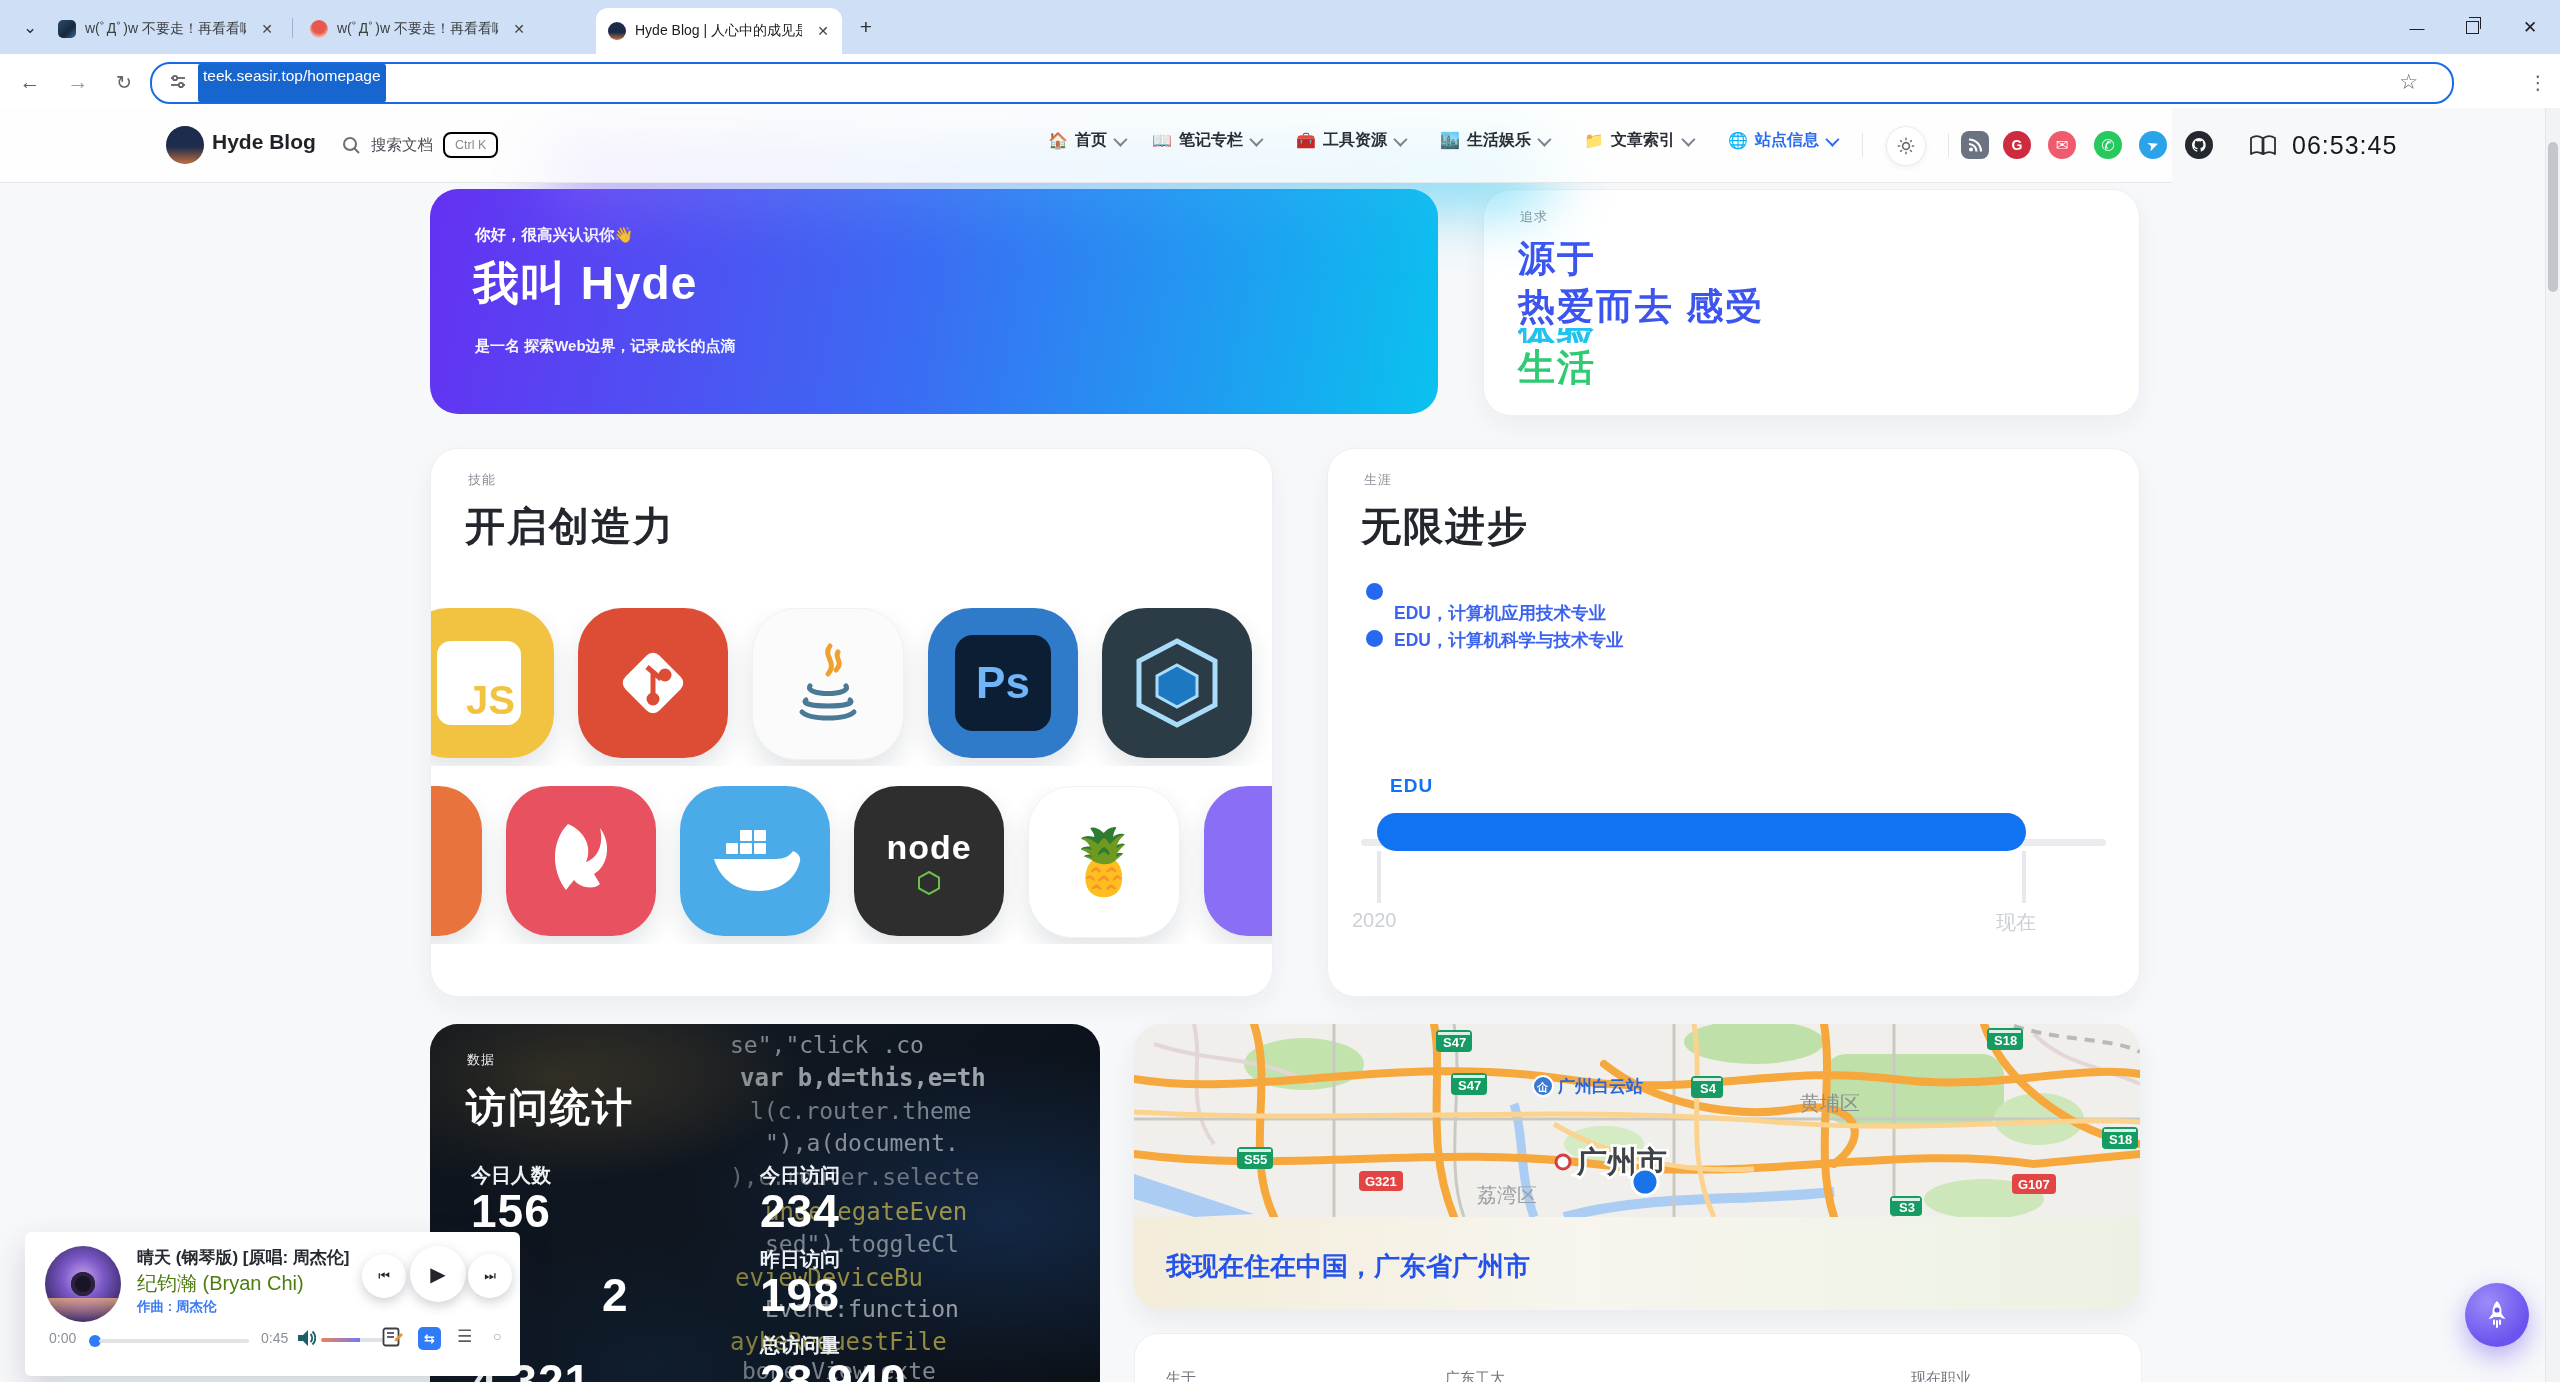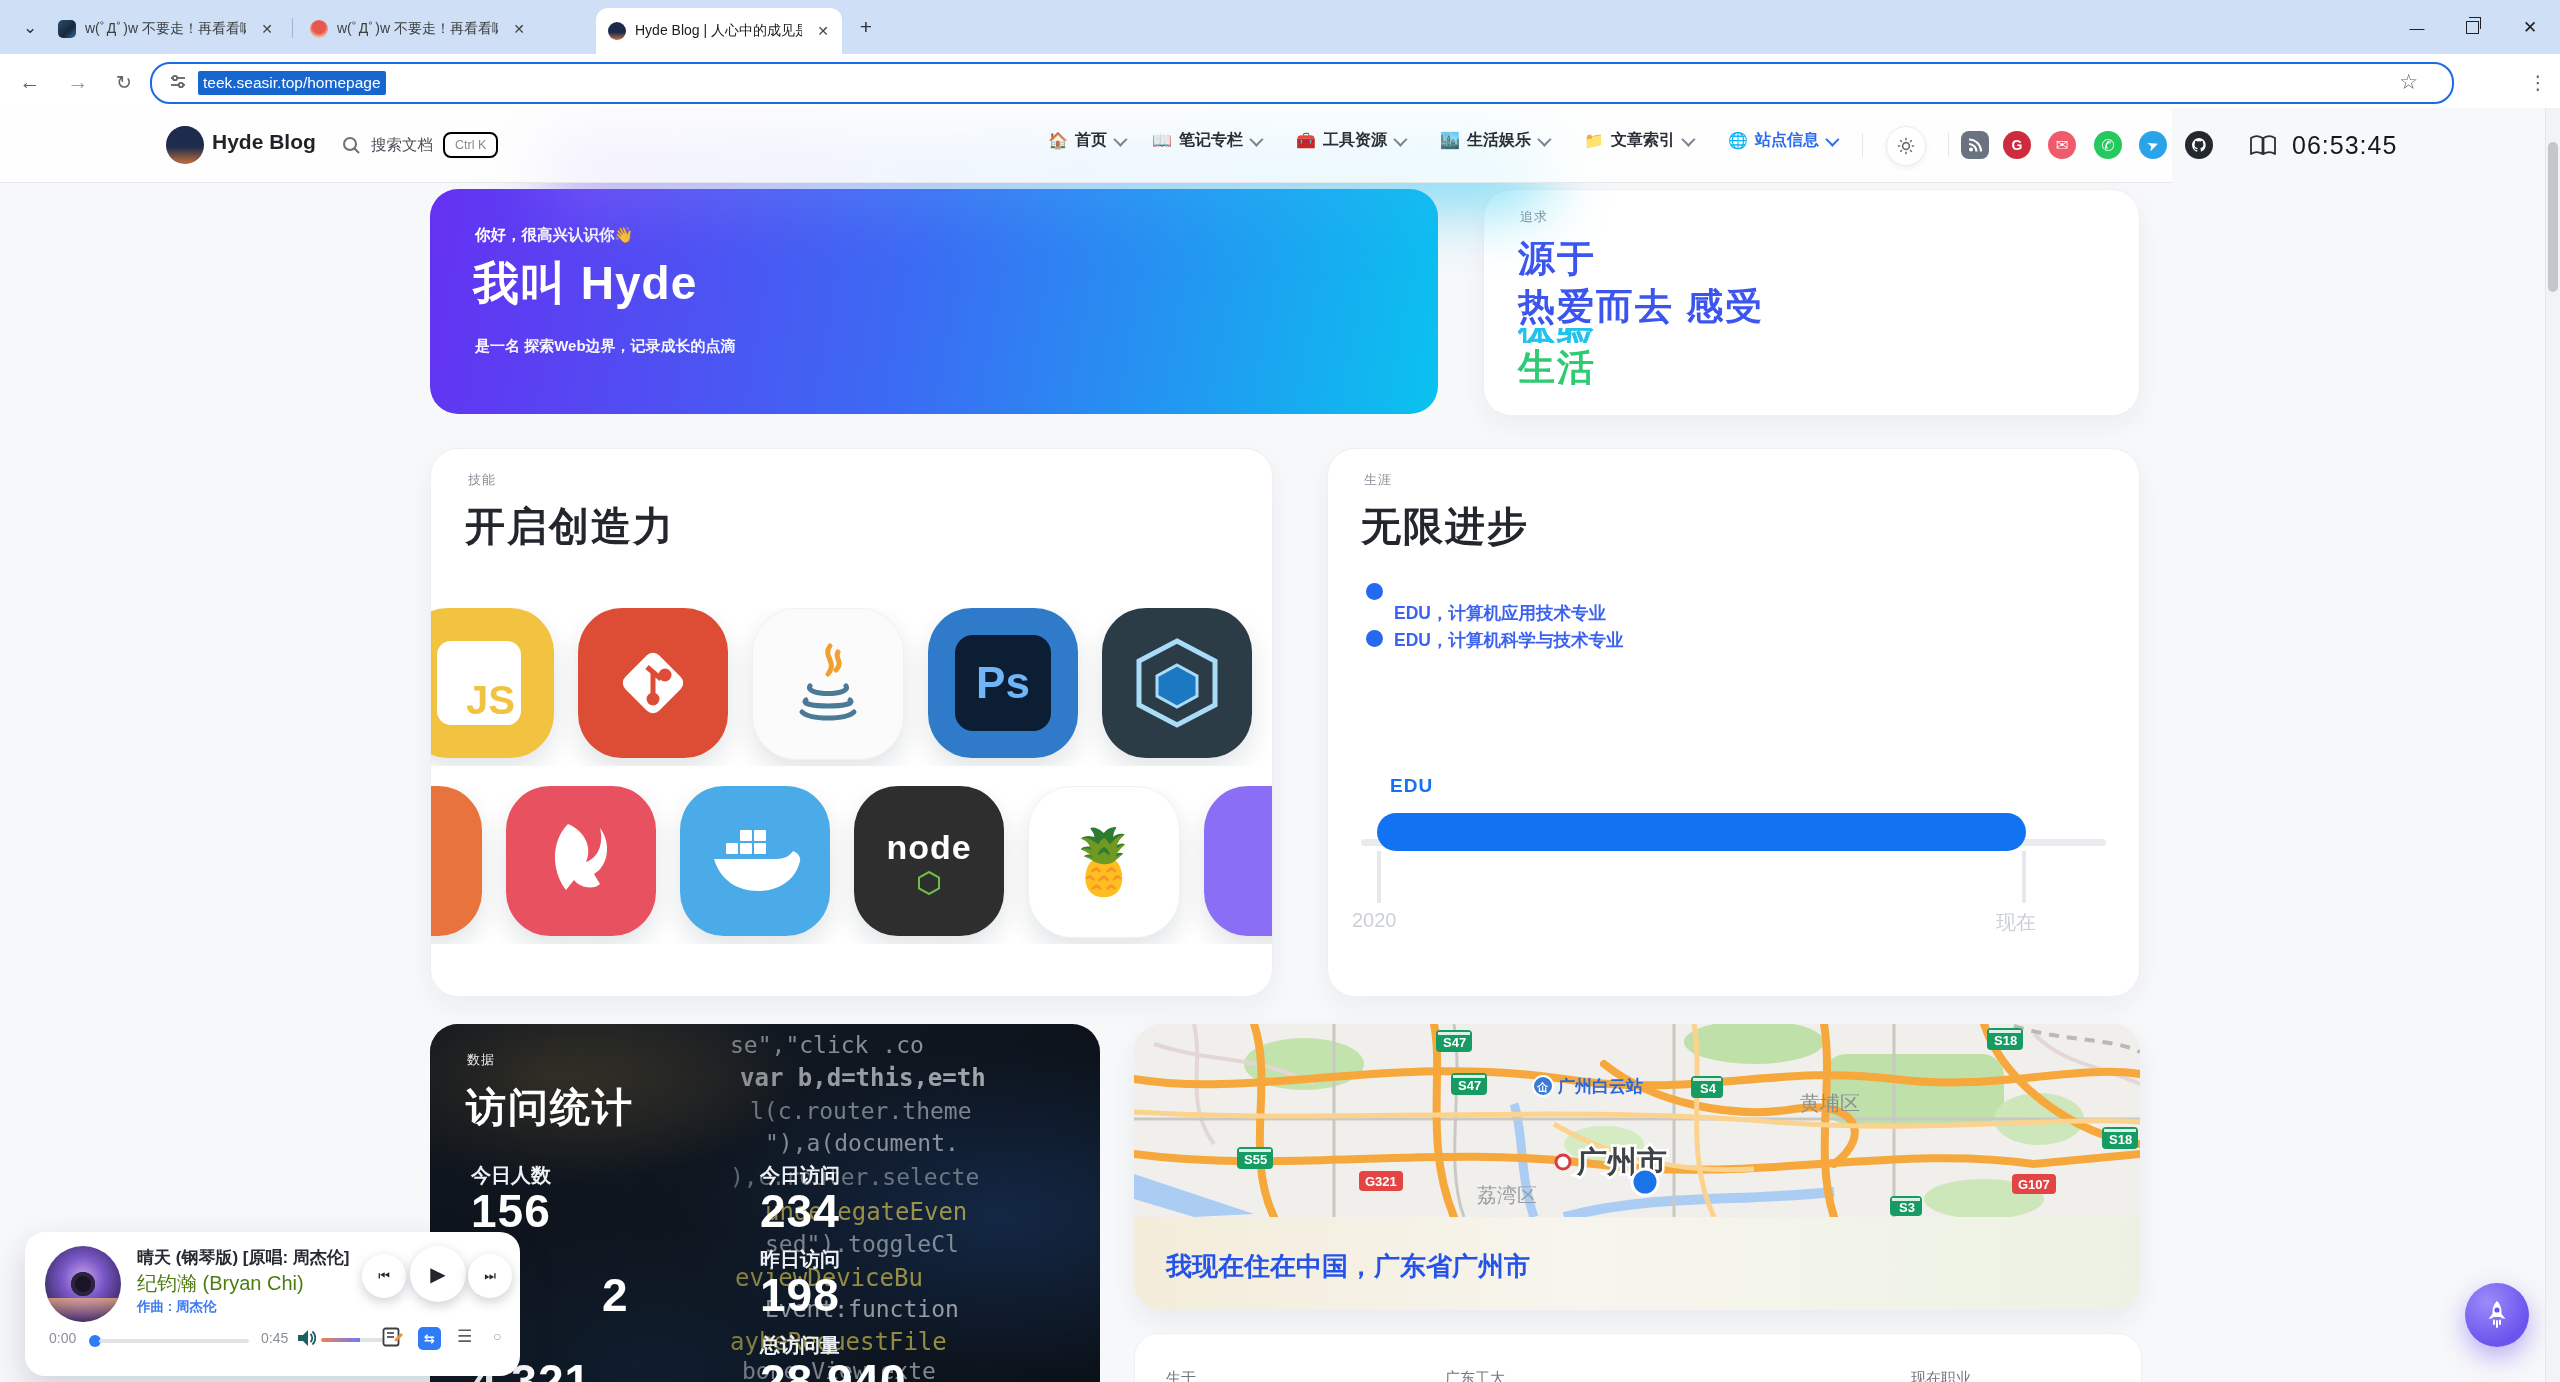--- a/index.html
+++ b/index.html
@@ -11,21 +11,21 @@
   .tab.active{background:#fff;border-radius:12px 12px 0 0;top:8px;height:46px;color:#1b1c1e;}
   .fav{width:18px;height:18px;border-radius:5px;margin:0 9px 0 12px;flex:0 0 auto;}
   .tabtitle{max-width:168px;overflow:hidden;white-space:nowrap;}
   .tabx{margin:0 10px 0 12px;color:#444;font-size:14px;width:20px;height:20px;display:flex;align-items:center;justify-content:center;border-radius:50%;}
   .tabdiv{position:absolute;top:18px;width:1px;height:20px;background:#9fb2d4;}
   .winbtn{position:absolute;top:12px;width:34px;height:30px;display:flex;align-items:center;justify-content:center;color:#202124;font-size:15px;}
   .restore{width:11px;height:11px;border:1.6px solid #202124;position:relative;background:#cfdff6;}
   .restore:before{content:"";position:absolute;left:2px;top:-5px;width:11px;height:11px;border:1.6px solid #202124;border-bottom:none;border-left:none;}
   .toolbar{position:absolute;left:0;top:54px;width:2560px;height:54px;background:#fff;border-bottom:1px solid #e1e3e6;}
   .tbtn{position:absolute;top:12px;width:32px;height:32px;display:flex;align-items:center;justify-content:center;color:#5f6368;font-size:21px;}
-  .omnibox{position:absolute;left:150px;top:8px;width:2300px;height:38px;border:2px solid #1a6ae6;border-radius:20px;background:#fff;display:flex;align-items:center;}
+  .omnibox{position:absolute;left:150px;top:8px;width:2300px;height:38px;border:2px solid #1a6ae6;border-radius:20px;background:#fff;display:flex;}
   .urlsel{margin-left:46px;background:#1765cf;color:#fff;font-size:15.5px;padding:3px 5px;border-radius:2px;}
   .star{position:absolute;right:34px;top:6px;color:#5f6368;font-size:21px;}
   .avatar-browser{position:absolute;left:2474px;top:67px;width:27px;height:27px;border-radius:50%;background:#9b30b8;color:#fff;font-size:14px;display:flex;align-items:center;justify-content:center;}
   
   .page{position:absolute;left:0;top:108px;width:2560px;height:1274px;background:#f7f8fa;overflow:hidden;}
   .pagenav{position:absolute;left:0;top:0;width:2172px;height:74px;background:rgba(255,255,255,.82);border-bottom:1px solid #e5e7ea;z-index:5;}
   .glow{position:absolute;left:540px;top:28px;width:1010px;height:72px;border-radius:60px;background:linear-gradient(90deg,#8a5ff6,#35a4f5 55%,#17c8ef);filter:blur(32px);opacity:.55;z-index:4;}
   .brand{position:absolute;left:212px;top:22px;font-size:21px;font-weight:700;color:#1f2328;}
   .bavatar{position:absolute;left:166px;top:18px;width:38px;height:38px;border-radius:50%;background:linear-gradient(180deg,#1d2c4c 55%,#c2703f);box-shadow:inset 0 0 0 1px rgba(0,0,0,.08);}
   .navitem{position:absolute;top:22px;display:flex;align-items:center;gap:7px;font-size:16px;font-weight:600;color:#2a2e36;}
@@ -59,21 +59,21 @@
   .mvalue{position:absolute;font-size:46px;font-weight:700;color:#fff;letter-spacing:1px;}
   
   .mapcard{position:absolute;left:1134px;top:916px;width:1006px;height:286px;border-radius:28px;overflow:hidden;box-shadow:0 10px 26px rgba(30,40,60,.07);background:#f0efeb;}
   .mapstrip{position:absolute;left:0;top:193px;width:1006px;height:93px;background:linear-gradient(90deg,#f3ecd9,#f7f5ee 45%,#ecf2e3);}
   .shield{fill:#169b62;}
   .shieldtxt{fill:#fff;font-size:13px;font-weight:700;font-family:"Liberation Sans",sans-serif;}
   
   .profilecard{position:absolute;left:1134px;top:1225px;width:1006px;height:160px;background:#fff;border-radius:24px;border:1px solid #edeff3;}
   .pcol{position:absolute;top:35px;font-size:15px;color:#70767e;}
   
-  .player{position:absolute;left:25px;top:1232px;width:495px;height:144px;background:#fff;border-radius:20px;box-shadow:0 14px 34px rgba(30,40,60,.18);z-index:60;}
+  .player{position:absolute;left:25px;top:1232px;width:495px;height:144px;background:#fff;border-radius:6px;box-shadow:0 14px 34px rgba(30,40,60,.18);z-index:60;}
   .pbtn{position:absolute;border-radius:50%;background:#fff;box-shadow:0 4px 12px rgba(30,40,60,.22);display:flex;align-items:center;justify-content:center;color:#23262b;}
   .disc{position:absolute;left:20px;top:14px;width:76px;height:76px;border-radius:50%;background:radial-gradient(circle at 50% 42%,#caa5e8 0%,#7b59c9 35%,#3c2a66 75%,#23173d 100%);overflow:hidden;}
   .disc:before{content:"";position:absolute;left:26px;top:26px;width:24px;height:24px;border-radius:50%;background:#1a1426;box-shadow:inset 0 0 0 4px #2c2340;}
   .disc:after{content:"";position:absolute;left:0;top:52px;width:76px;height:24px;background:linear-gradient(180deg,rgba(245,180,120,.75),rgba(80,50,110,.2));}
   
   .rocket{position:absolute;left:2465px;top:1283px;width:64px;height:64px;border-radius:50%;background:radial-gradient(circle at 35% 30%,#9b8cf8,#6a53ee 70%);box-shadow:0 10px 26px rgba(106,83,238,.45);display:flex;align-items:center;justify-content:center;z-index:60;}
   
   .scrolltrack{position:absolute;right:0;top:108px;width:14px;height:1274px;background:#f2f3f5;border-left:1px solid #e4e6e9;z-index:70;}
   .scrollthumb{position:absolute;left:2px;top:34px;width:10px;height:150px;border-radius:6px;background:#c3c7cc;}
 </style>

